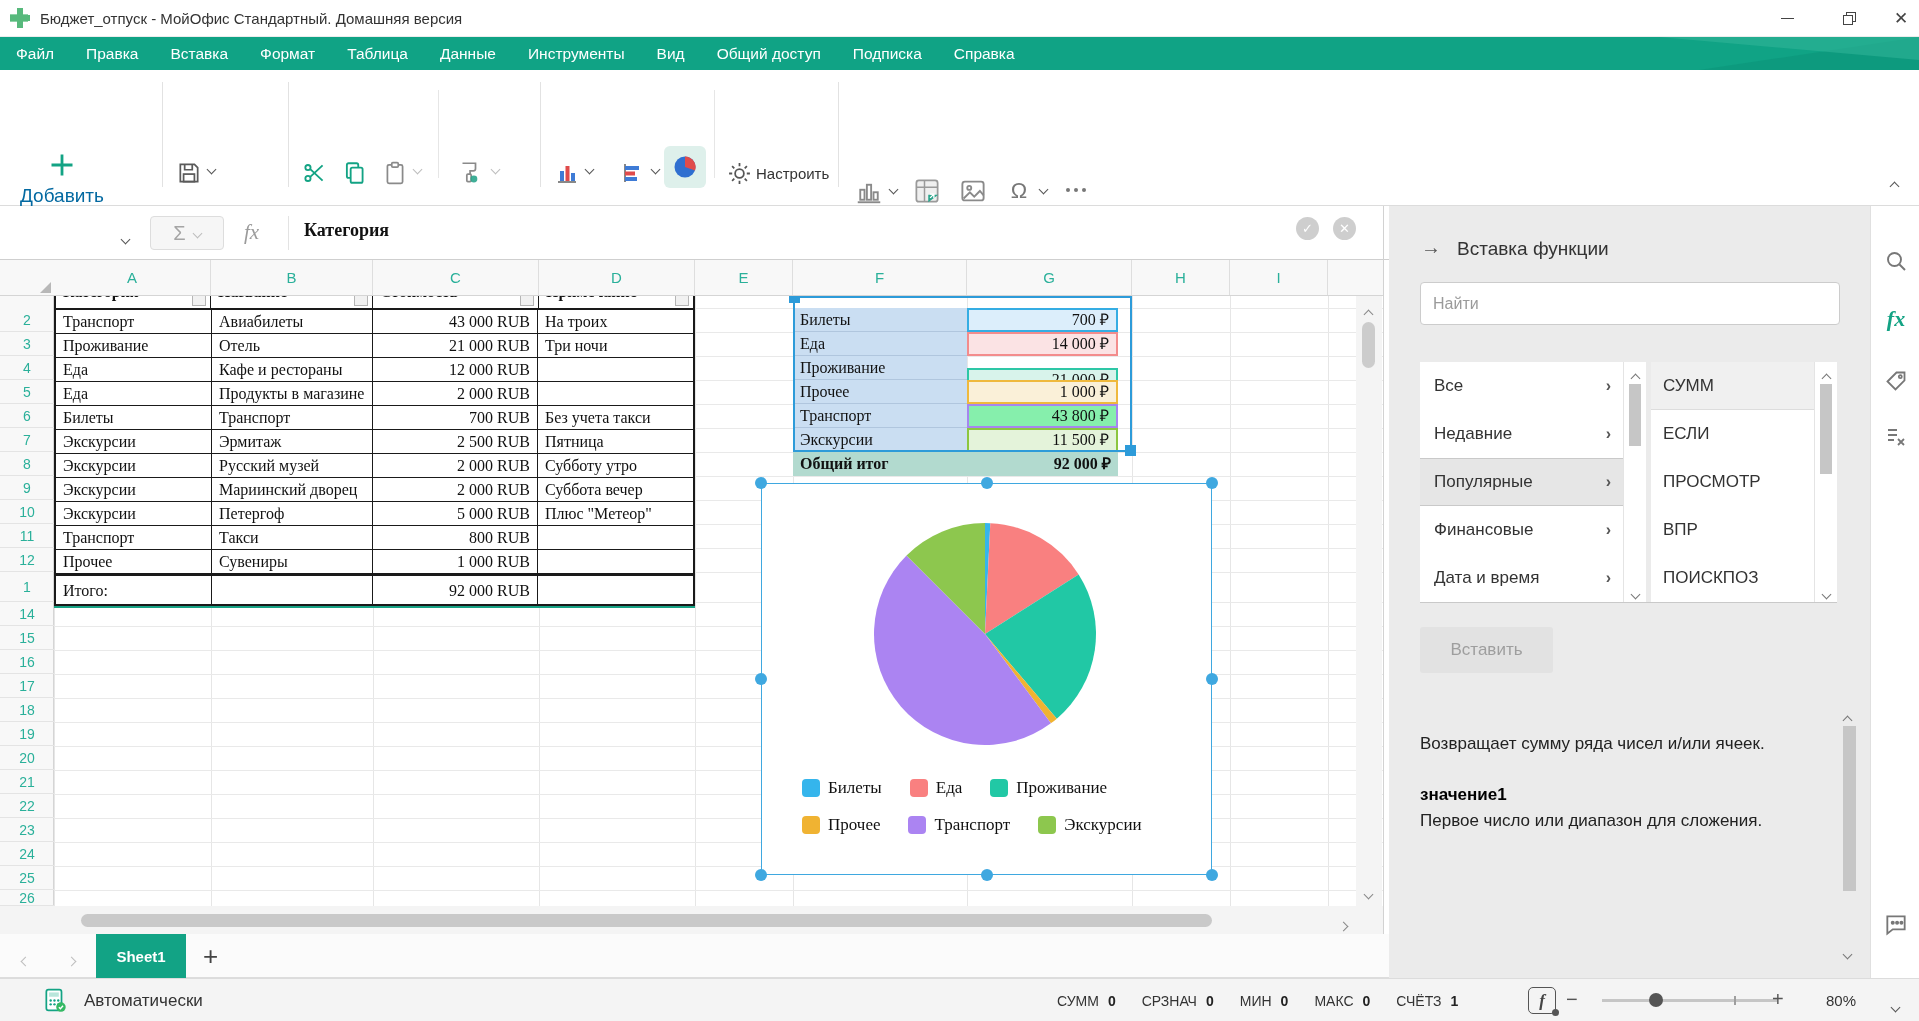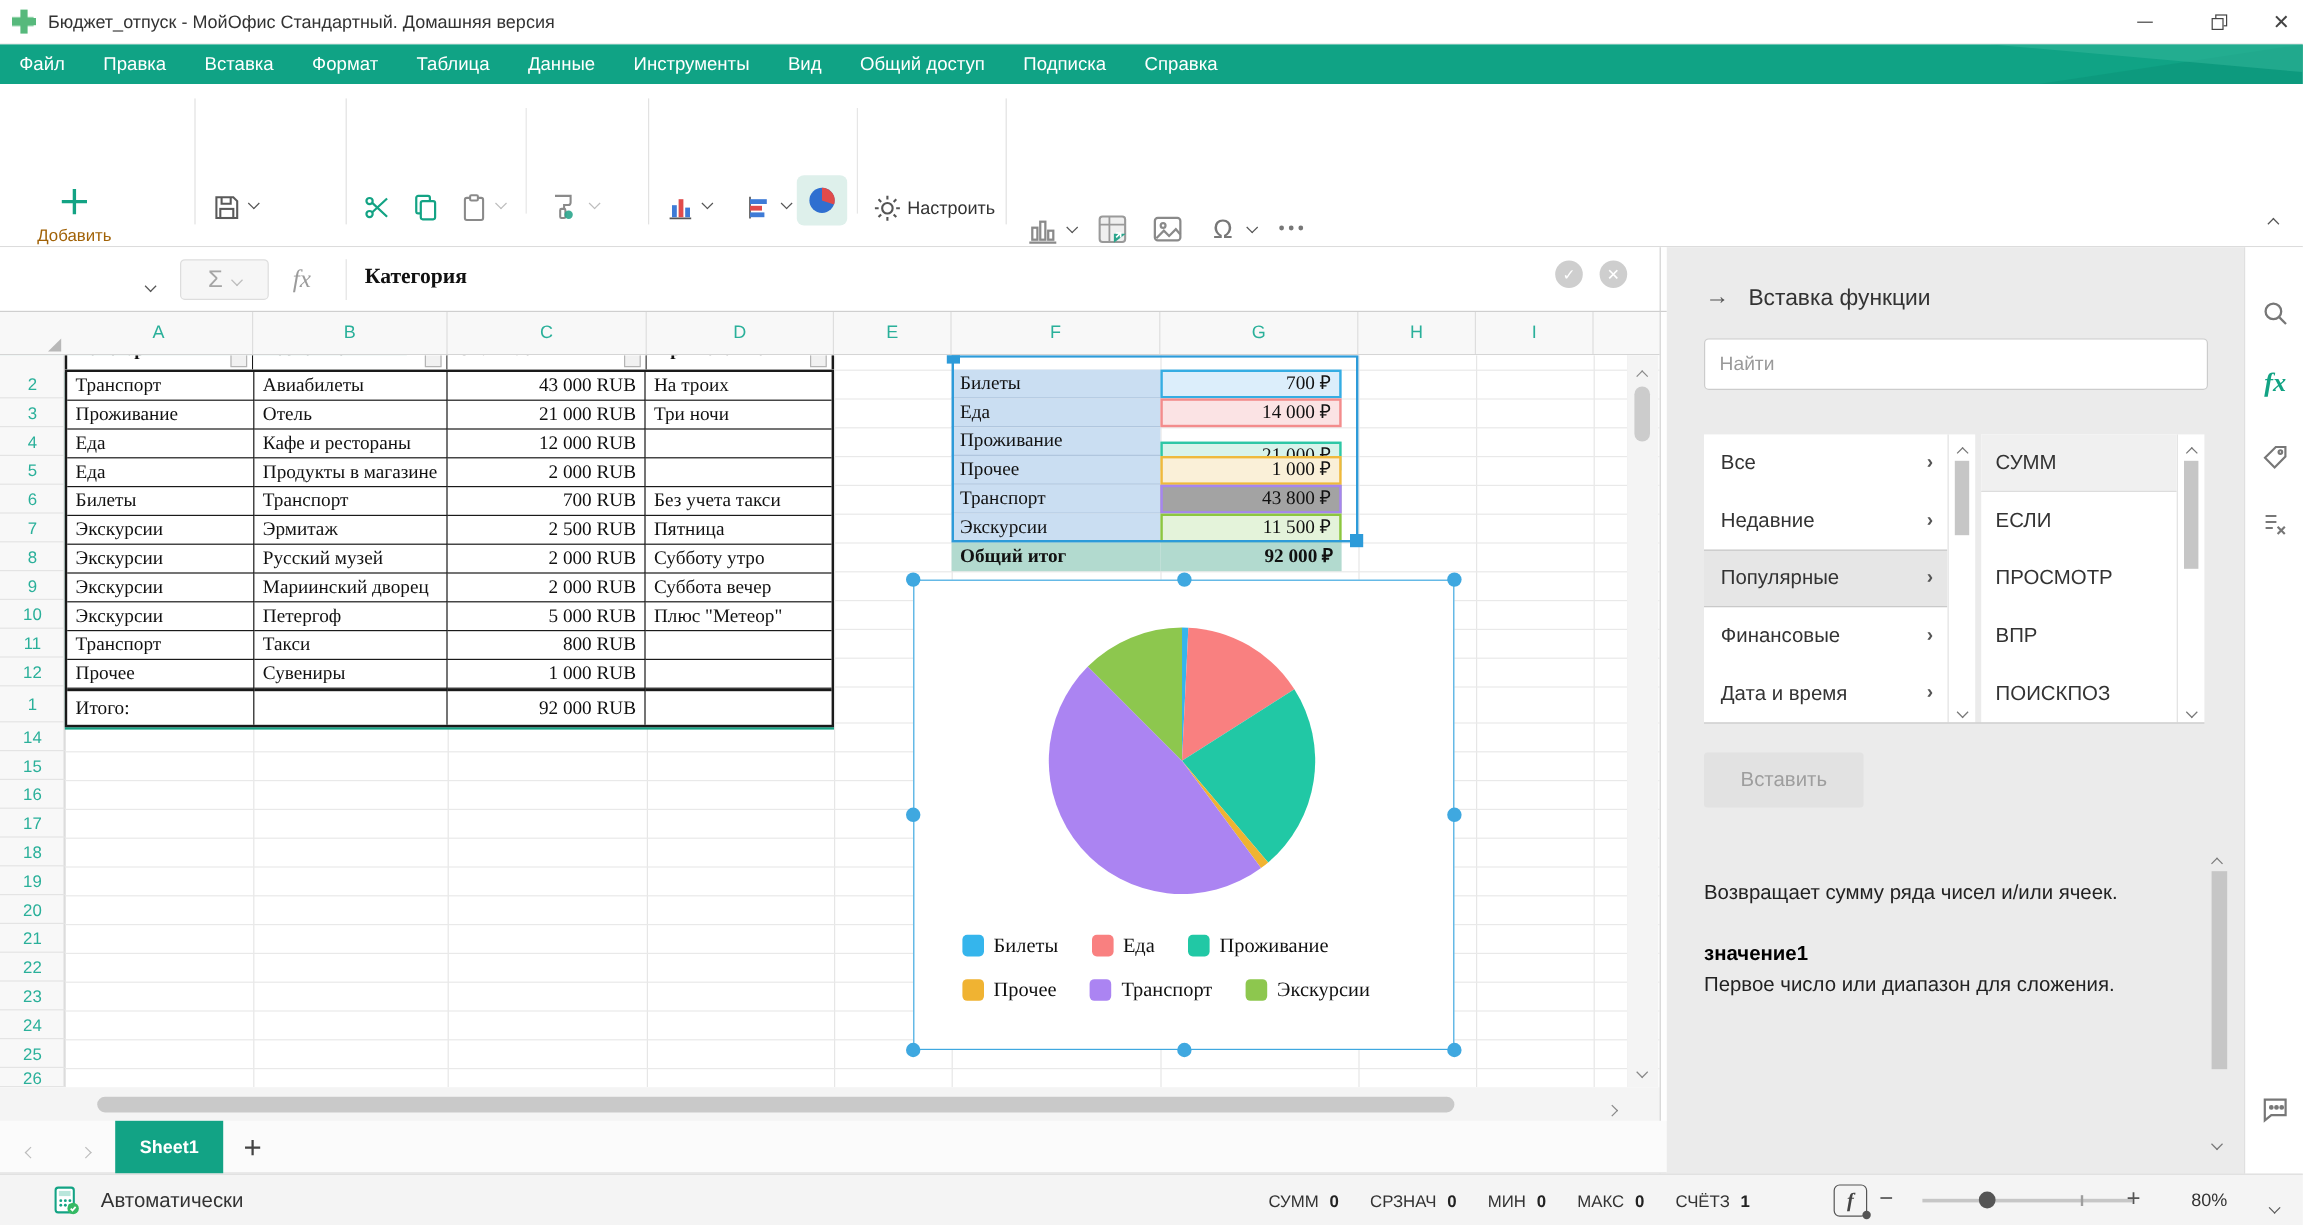--- a/index.html
+++ b/index.html
@@ -26,21 +26,21 @@
   .tsep { position:absolute; top:12px; height:105px; width:1px; background:#e2e2e2; }
   .tsep-s { position:absolute; top:20px; height:88px; width:1px; background:#e6e6e6; }
   .glabel { position:absolute; top:174px; font-size:13.5px; color:#6d6d6d; }
   .tbtn { position:absolute; display:flex; align-items:center; justify-content:center; }
   .chev { display:inline-block; width:7px; height:7px; border-right:1.7px solid #555;
           border-bottom:1.7px solid #555; transform:rotate(45deg); }
   .chev.up { transform:rotate(-135deg); }
   .chev.left { transform:rotate(135deg); }
   .chev.right { transform:rotate(-45deg); }
   .chev.lite { border-color:#bdbdbd; }
-  #add-label { color:#a16207; font-size:14px; }
+  #add-label { color:#0369a1; font-size:19px; }
   .tool-label { font-size:15px; color:#333; }
   .pie-active { background:#def0eb; border-radius:6px; }
   .dots3 span { width:4px; height:4px; border-radius:50%; background:#777; display:inline-block; margin:0 2px; }
   
   #formulabar { left:0; top:206px; width:1389px; height:54px; background:#fff; border-bottom:1px solid #cfcfcf; }
   #sigma-box { left:150px; top:10px; width:74px; height:34px; border:1px solid #ddd; background:#f6f6f6;
                border-radius:4px; display:flex; align-items:center; justify-content:center; gap:8px; }
   #fx-label { font-family:"Liberation Serif",serif; font-style:italic; font-size:21px; color:#9b9b9b; }
   #formula-value { font-family:"Liberation Serif",serif; font-weight:bold; font-size:18px; color:#111; }
   .fcircle { top:11px; width:23px; height:23px; border-radius:50%; background:#cecece; color:#fff;
@@ -566,21 +566,21 @@
   <div id="summary" style="position: absolute; left: 793px; top: 12px; width: 339px;">
       <div class="sumlabel cellfont" style="top: 0px;">Билеты</div>
       <div class="sumval cellfont" style="top: 0px; background: rgb(220, 238, 251); border: 2px solid rgb(53, 173, 227);">700 ₽</div>
       <div class="sumlabel cellfont" style="top: 24px;">Еда</div>
       <div class="sumval cellfont" style="top: 24px; background: rgb(251, 227, 228); border: 2px solid rgb(243, 140, 140);">14 000 ₽</div>
       <div class="sumlabel cellfont" style="top: 48px;">Проживание</div>
       <div class="sumval cellfont" style="top: 60px; background: rgb(216, 243, 235); border: 2px solid rgb(46, 199, 166); padding-left: 21px;">21 000 ₽</div>
       <div class="sumlabel cellfont" style="top: 72px;">Прочее</div>
       <div class="sumval cellfont" style="top: 72px; background: rgb(250, 240, 216); border: 2px solid rgb(239, 185, 60);">1 000 ₽</div>
       <div class="sumlabel cellfont" style="top: 96px;">Транспорт</div>
-      <div class="sumval cellfont" style="top: 96px; background: #a3a3a3; border: 2px solid rgb(166, 133, 239);">43 800 ₽</div>
+      <div class="sumval cellfont" style="top: 96px; background: #86efac; border: 2px solid rgb(166, 133, 239);">43 800 ₽</div>
       <div class="sumlabel cellfont" style="top: 120px;">Экскурсии</div>
       <div class="sumval cellfont" style="top: 120px; background: rgb(228, 243, 218); border: 2px solid rgb(140, 198, 63);">11 500 ₽</div>
       <div class="sumlabel cellfont" style="top: 144px; background: rgb(178, 218, 207); font-weight: bold; border-bottom: none;">Общий итог</div>
       <div class="sumval cellfont" style="top: 144px; height: 24px; line-height: 23px; background: rgb(178, 218, 207); font-weight: bold;">92 000 ₽</div>
     </div>
   <div id="sel-rect">
     <span class="handle" style="left:-6px;top:-6px"></span>
     <span class="handle" style="right:-6px;bottom:-6px"></span>
   </div>
   <div id="chartbox">

